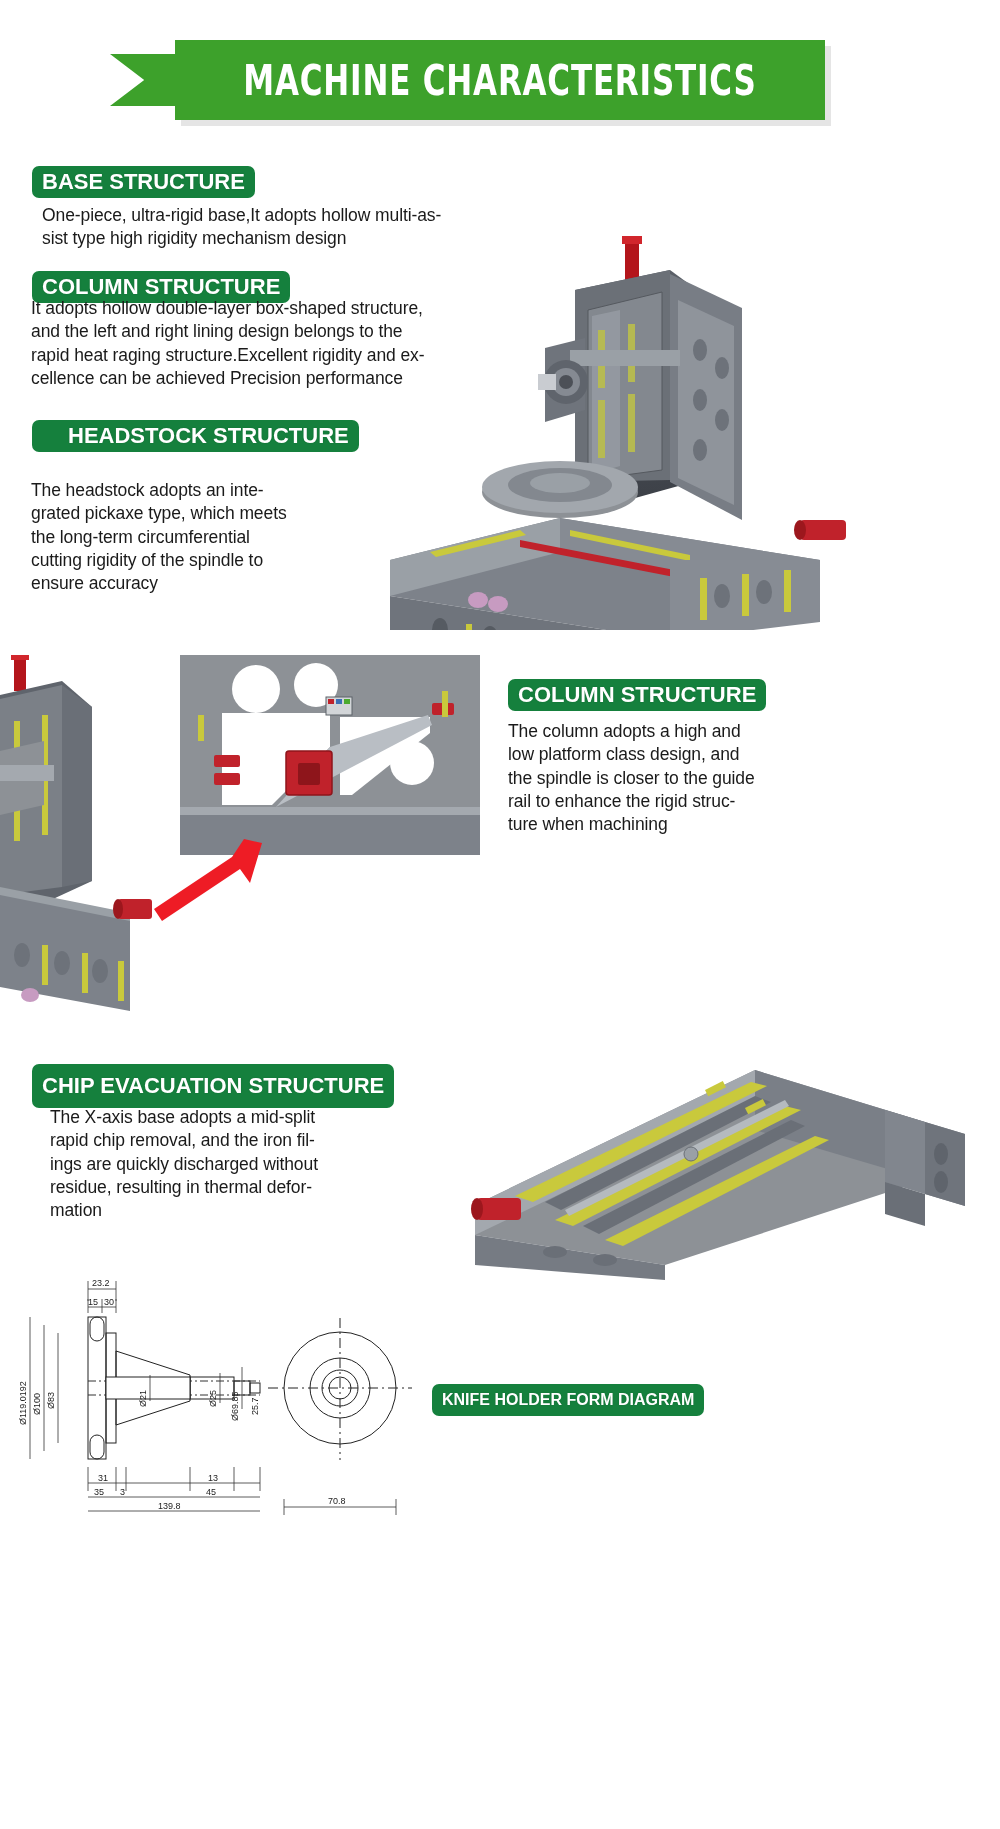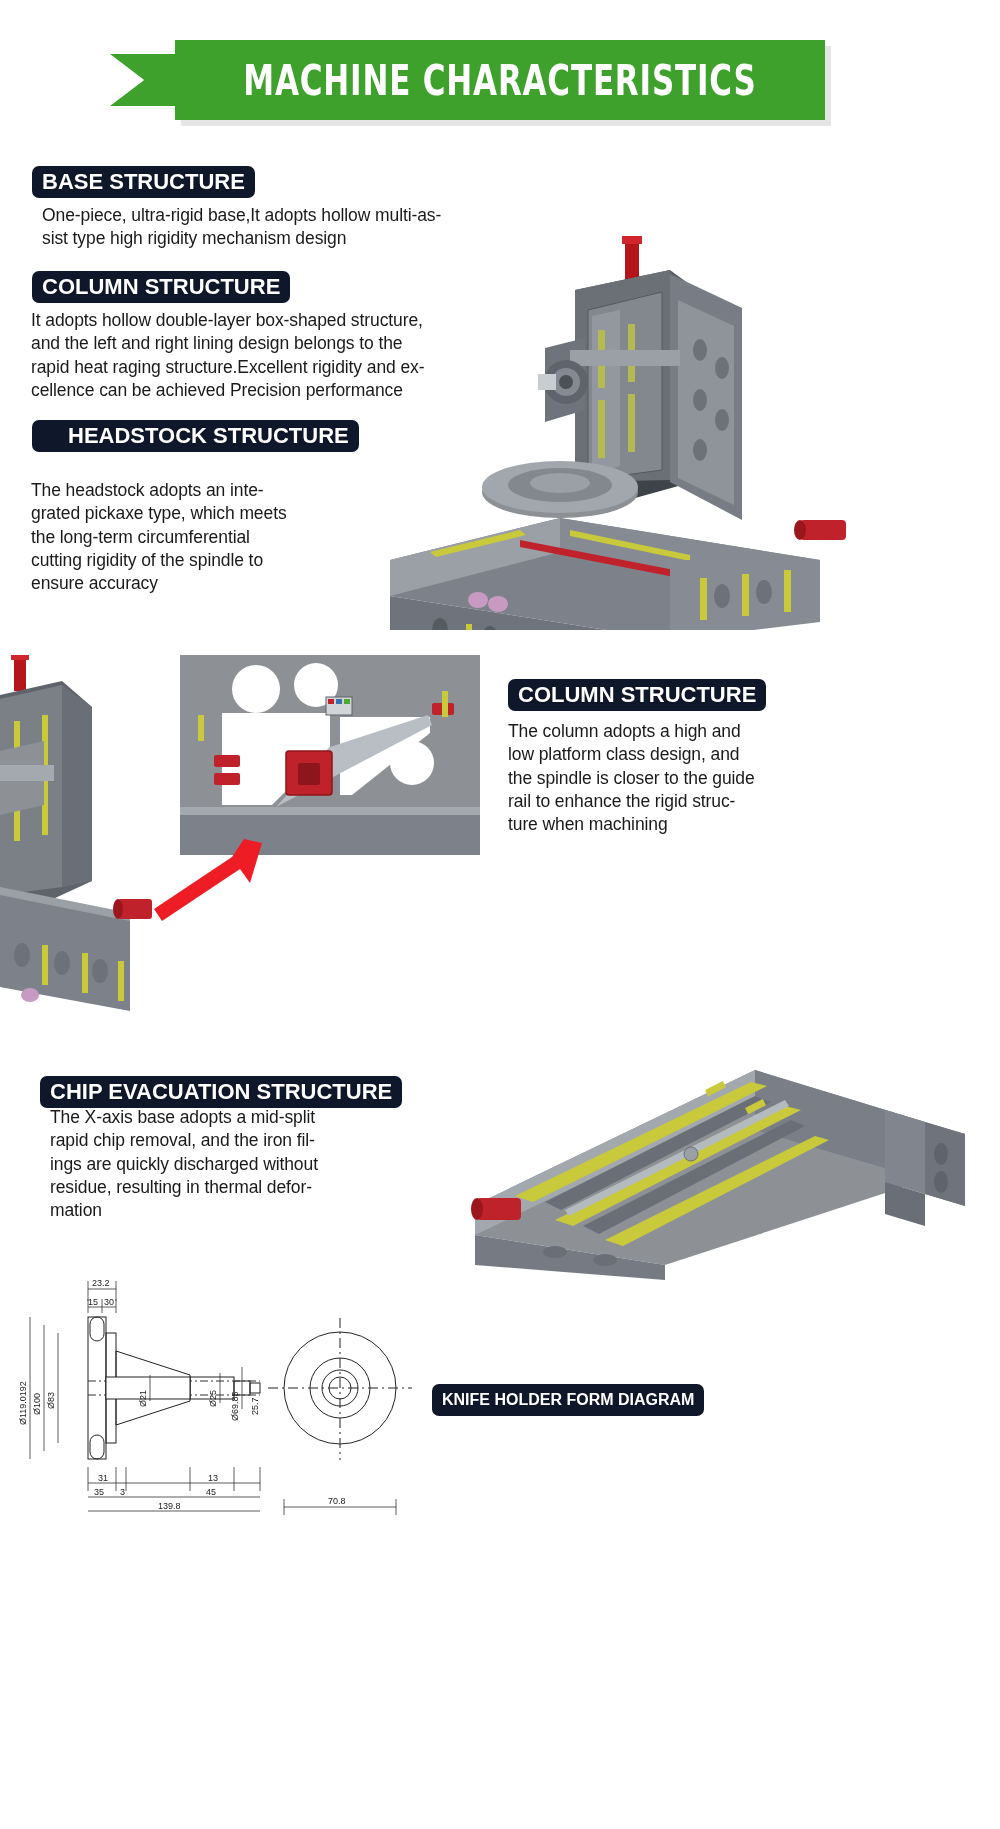--- a/index.html
+++ b/index.html
@@ -16,21 +16,21 @@
     background:#3da12b;box-shadow:6px 6px 0 rgba(0,0,0,.10);}
   .banner-title{
     position:absolute;left:175px;top:0;width:650px;height:80px;
     display:flex;align-items:center;justify-content:center;
     color:#fff;font-weight:bold;font-size:42px;letter-spacing:1px;
     font-family:"DejaVu Sans Condensed","Liberation Sans Narrow","Liberation Sans",sans-serif;
     transform:scaleX(.82);transform-origin:center;white-space:nowrap;
   }
   
   .pill{
-    position:absolute;background:#0f172a;color:#fff;border-radius:7px;
+    position:absolute;background:#15803d;color:#fff;border-radius:7px;
     font-weight:bold;display:flex;align-items:center;
     padding:0 10px;white-space:nowrap;box-sizing:border-box;
     text-shadow:0 0 2px rgba(0,0,0,.15);
   }
   
   .body-text{
     position:absolute;color:#1a1a1a;font-size:17.5px;line-height:1.33;
     white-space:pre-line;letter-spacing:-0.1px;
   }
   
@@ -46,21 +46,21 @@
   <div class="ribbon-tail right"></div>
   <div class="ribbon-main"></div>
   <div class="banner-title">MACHINE CHARACTERISTICS</div>
 </div>
 
 <div class="pill" style="left:32px;top:166px;height:32px;font-size:22px;">BASE STRUCTURE</div>
 <div class="body-text" style="left:42px;top:204px;width:520px;">One-piece, ultra-rigid base,It adopts hollow multi-as-
 sist type high rigidity mechanism design</div>
 
 <div class="pill" style="left:32px;top:271px;height:32px;font-size:22px;">COLUMN STRUCTURE</div>
-<div class="body-text" style="left:31px;top:309px;width:540px;">It adopts hollow double-layer box-shaped structure,
+<div class="body-text" style="left:31px;top:297px;width:540px;">It adopts hollow double-layer box-shaped structure,
 and the left and right lining design belongs to the
 rapid heat raging structure.Excellent rigidity and ex-
 cellence can be achieved Precision performance</div>
 
 <div class="pill" style="left:32px;top:420px;height:32px;font-size:22px;padding-left:36px;">HEADSTOCK STRUCTURE</div>
 <div class="body-text" style="left:31px;top:479px;width:370px;">The headstock adopts an inte-
 grated pickaxe type, which meets
 the long-term circumferential
 cutting rigidity of the spindle to
 ensure accuracy</div>
@@ -236,21 +236,21 @@
 </svg>
 </div>
 
 <div class="pill" style="left:508px;top:679px;height:32px;font-size:22px;">COLUMN STRUCTURE</div>
 <div class="body-text" style="left:508px;top:720px;width:370px;">The column adopts a high and
 low platform class design, and
 the spindle is closer to the guide
 rail to enhance the rigid struc-
 ture when machining</div>
 
-<div class="pill" style="left:40px;top:1064px;height:32px;font-size:22px;margin-top:12px;">CHIP EVACUATION STRUCTURE</div>
+<div class="pill" style="left:32px;top:1064px;height:44px;font-size:22px;">CHIP EVACUATION STRUCTURE</div>
 <div class="body-text" style="left:50px;top:1106px;width:380px;">The X-axis base adopts a mid-split
 rapid chip removal, and the iron fil-
 ings are quickly discharged without
 residue, resulting in thermal defor-
 mation</div>
 
 <div class="art" style="left:455px;top:1030px;width:520px;height:250px;">
 <svg width="520" height="250" viewBox="0 0 520 250">
 
   <polygon points="20,175 300,40 470,92 470,150 210,235 20,205" fill="#8d9196"></polygon>

